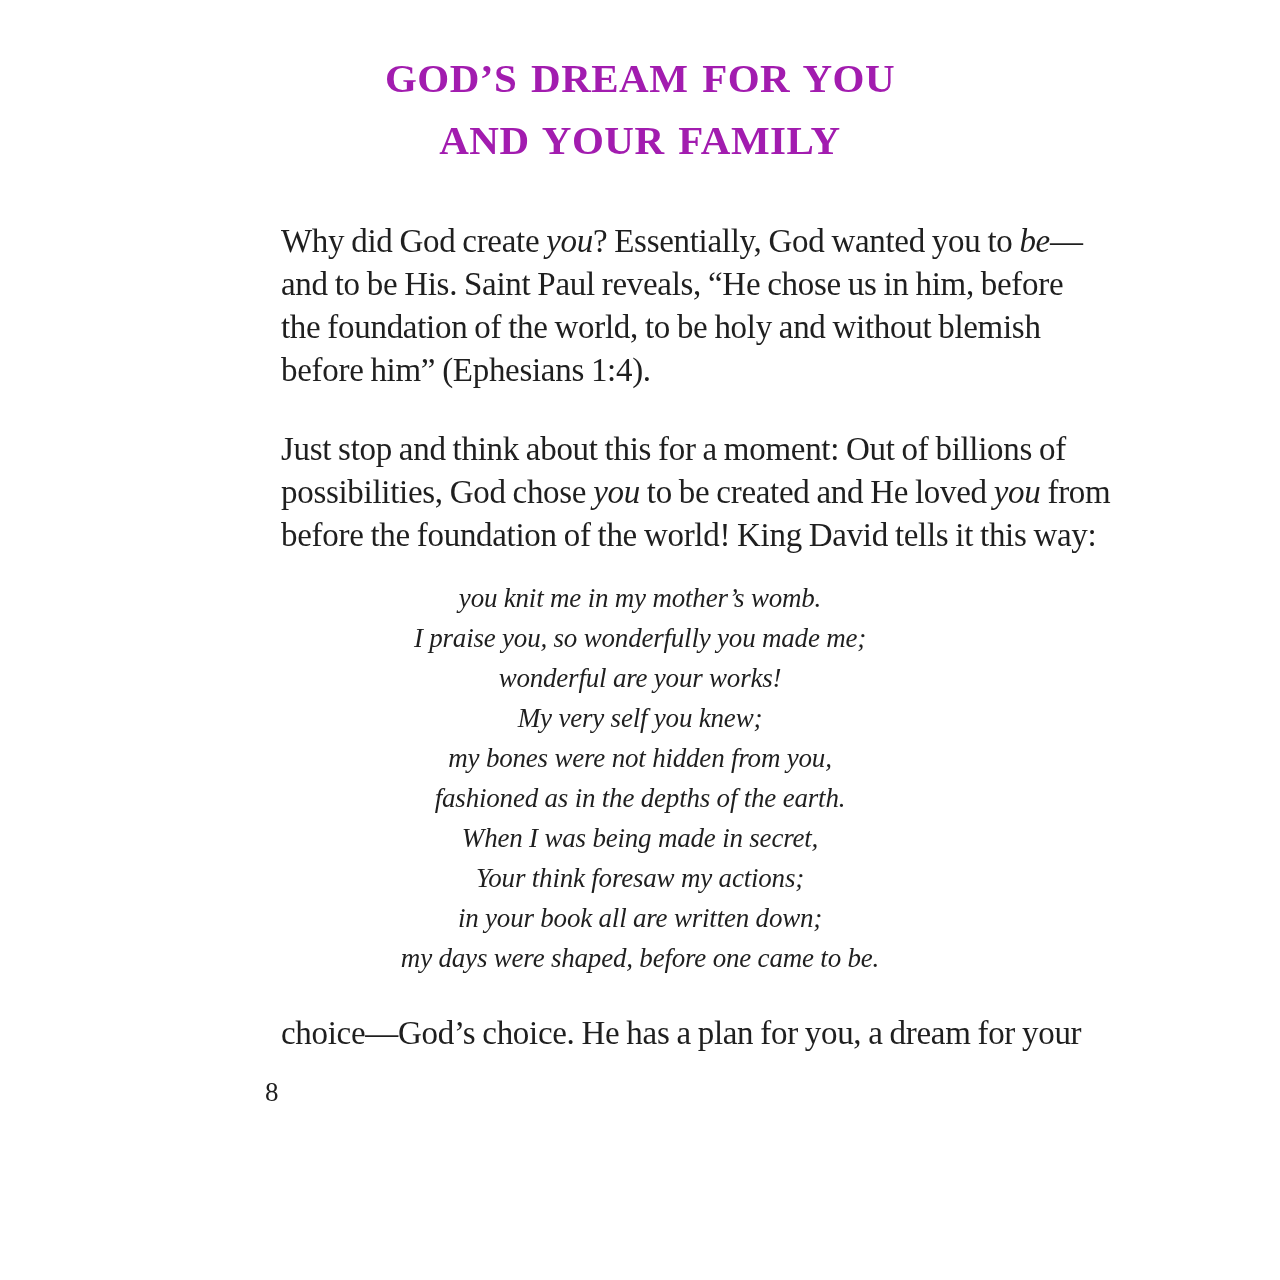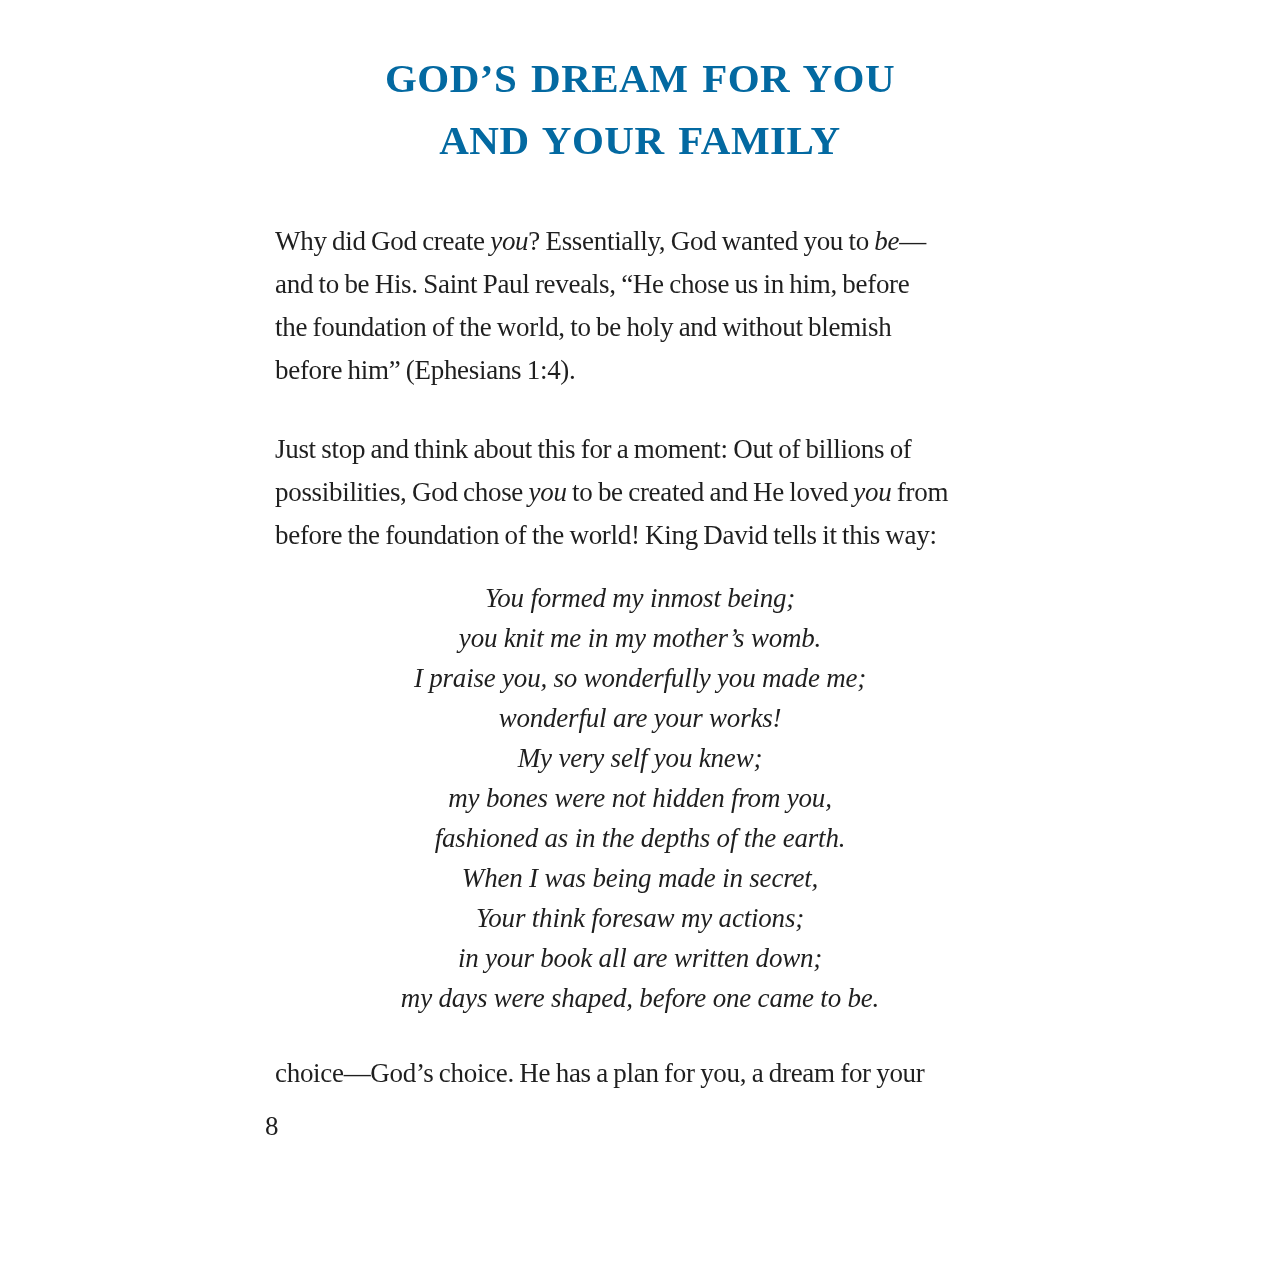--- a/index.html
+++ b/index.html
@@ -28,22 +28,22 @@
     font-weight: 700;
     line-height: 62px;
     letter-spacing: 0.5px;
     word-spacing: 3px;
   }
   .title-line {
     display: block;
     white-space: nowrap;
   }
   .para {
-    margin: 10px;
-    font-size: 27px;
+    margin: 16px;
+    font-size: 33px;
     line-height: 43px;
     letter-spacing: -0.3px;
     word-spacing: -1px;
   }
   .para .line {
     display: block;
     white-space: nowrap;
   }
   .para em, .psalm em {
     font-style: italic;
@@ -73,41 +73,40 @@
     line-height: 43px;
     text-align: left;
   }
 </style>
 </head>
 <body>
 
 <div class="page" style="color: rgb(31, 31, 31); background: rgb(255, 255, 255);">
   <div class="content">
 
-    <h1 class="title" style="color: #0369a1;">
+    <h1 class="title" style="color: #a21caf;">
       <span class="title-line">GOD’S DREAM FOR YOU</span>
       <span class="title-line">AND YOUR FAMILY</span>
     </h1>
 
     <p class="para p1">
         <span class="line"><span>Why did God create </span><em>you</em><span>? Essentially, God wanted you to </span><em>be</em><span>—</span></span>
         <span class="line"><span>and to be His. Saint Paul reveals, “He chose us in him, before</span></span>
         <span class="line"><span>the foundation of the world, to be holy and without blemish</span></span>
         <span class="line"><span>before him” (Ephesians 1:4).</span></span>
       </p>
 
     <p class="para p2">
         <span class="line"><span>Just stop and think about this for a moment: Out of billions of</span></span>
         <span class="line"><span>possibilities, God chose </span><em>you</em><span> to be created and He loved </span><em>you</em><span> from</span></span>
         <span class="line"><span>before the foundation of the world! King David tells it this way:</span></span>
       </p>
 
     <div class="psalm">
       <div>
-          <span class="psalm-line">You formed my inmost being;</span>
           <span class="psalm-line">you knit me in my mother’s womb.</span>
           <span class="psalm-line">I praise you, so wonderfully you made me;</span>
           <span class="psalm-line">wonderful are your works!</span>
           <span class="psalm-line">My very self you knew;</span>
           <span class="psalm-line">my bones were not hidden from you,</span>
           <span class="psalm-line">fashioned as in the depths of the earth.</span>
           <span class="psalm-line">When I was being made in secret,</span>
           <span class="psalm-line">Your think foresaw my actions;</span>
           <span class="psalm-line">in your book all are written down;</span>
           <span class="psalm-line">my days were shaped, before one came to be.</span>

